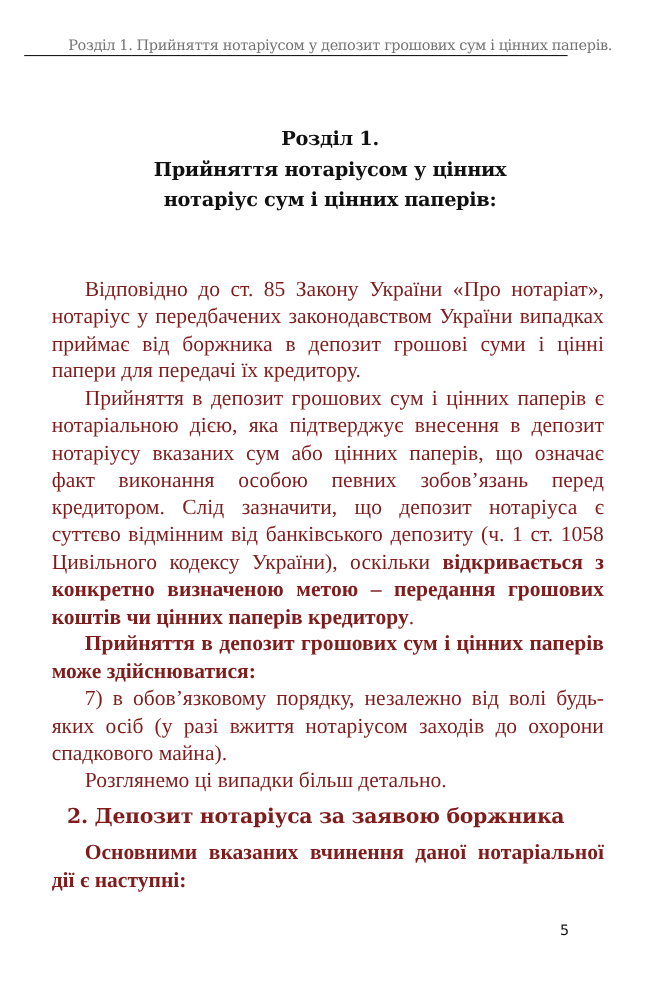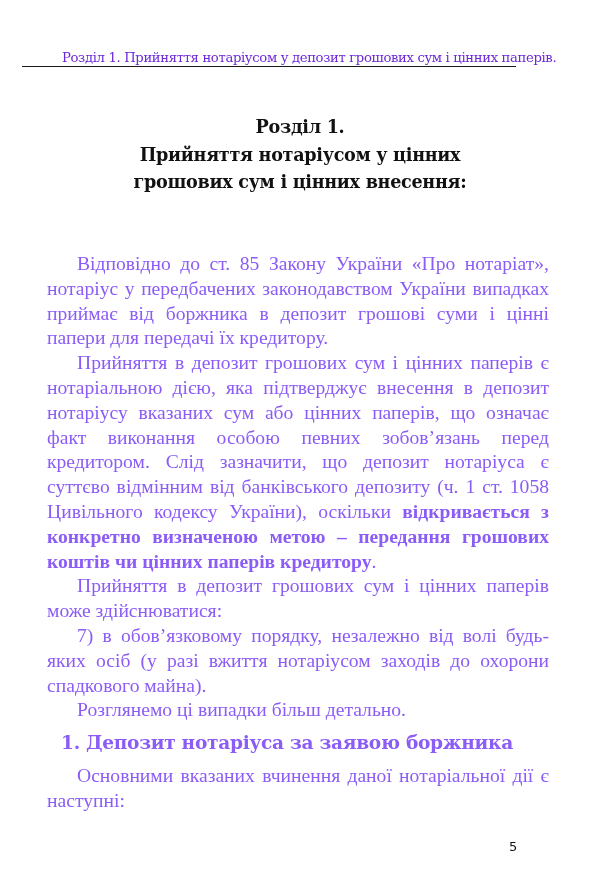--- a/index.html
+++ b/index.html
@@ -21,22 +21,21 @@
       width: 494px;
       height: 18px;
       border-bottom: 1.5px solid #1a1a1a;
       font-family: "DejaVu Serif", serif;
       font-size: 13.2px;
       letter-spacing: -0.35px;
       line-height: 18px;
       white-space: nowrap;
       padding-left: 40px;
       box-sizing: border-box;
-      color: #6d28d9;
-      margin-top: 16px;
+      color: #737373;
     }
     .chapter-title {
       position: absolute;
       left: 0;
       width: 600px;
       top: 113px;
       text-align: center;
       font-family: "DejaVu Serif", serif;
       font-weight: bold;
       font-size: 17.6px;
@@ -46,30 +45,30 @@
     }
     .chapter-title div { white-space: nowrap; }
     .body-text {
       position: absolute;
       left: 47px;
       width: 502px;
       top: 252px;
       font-family: "Liberation Serif", serif;
       font-size: 19.6px;
       line-height: 24.8px;
-      color: #8b5cf6;
+      color: #7f1d1d;
     }
     .body-text p {
       margin: 0;
       text-align: justify;
       text-indent: 30px;
     }
     .body-text p.nojust { text-align: left; }
     .body-text .b { font-weight: bold; }
-    .body-text p.bold { font-weight: normal; }
+    .body-text p.bold { font-weight: bold; }
     .section-heading {
       margin: 6px 0 7px 0;
       padding-left: 14px;
       font-family: "DejaVu Serif", serif;
       font-weight: bold;
       font-size: 18.6px;
       letter-spacing: -0.3px;
       line-height: 28px;
       white-space: nowrap;
     }
@@ -85,26 +84,26 @@
 </head>
 <body>
 
 <div class="running-header">
   <span>Розділ 1. Прийняття нотаріусом у депозит грошових сум і цінних паперів.</span>
 </div>
 
 <div class="chapter-title">
   <div>Розділ 1.</div>
   <div>Прийняття нотаріусом у цінних</div>
-  <div>грошових сум і цінних внесення:</div>
+  <div>нотаріус сум і цінних паперів:</div>
 </div>
 
 <div class="body-text">
   <p>Відповідно до ст. 85 Закону України «Про нотаріат», нотаріус у передбачених законодавством України випадках приймає від боржника в депозит грошові суми і цінні папери для передачі їх кредитору.</p>
   <p><span>Прийняття в депозит грошових сум і цінних паперів є нотаріальною дією, яка підтверджує внесення в депозит нотаріусу вказаних сум або цінних паперів, що означає факт виконання особою певних зобов’язань перед кредитором. Слід зазначити, що депозит нотаріуса є суттєво відмінним від банківського депозиту (ч. 1 ст. 1058 Цивільного кодексу України), оскільки </span><span class="b">відкривається з конкретно визначеною метою – передання грошових коштів чи цінних паперів кредитору</span><span>.</span></p>
   <p class="bold">Прийняття в депозит грошових сум і цінних паперів може здійснюватися:</p>
   <p>7) в обов’язковому порядку, незалежно від волі будь-яких осіб (у разі вжиття нотаріусом заходів до охорони спадкового майна).</p>
   <p class="nojust">Розглянемо ці випадки більш детально.</p>
-  <div class="section-heading">1. Депозит нотаріуса за заявою боржника</div>
+  <div class="section-heading">2. Депозит нотаріуса за заявою боржника</div>
   <p class="bold">Основними вказаних вчинення даної нотаріальної дії є наступні:</p>
 </div>
 
 <div class="page-number">5</div>
 
 </body></html>

